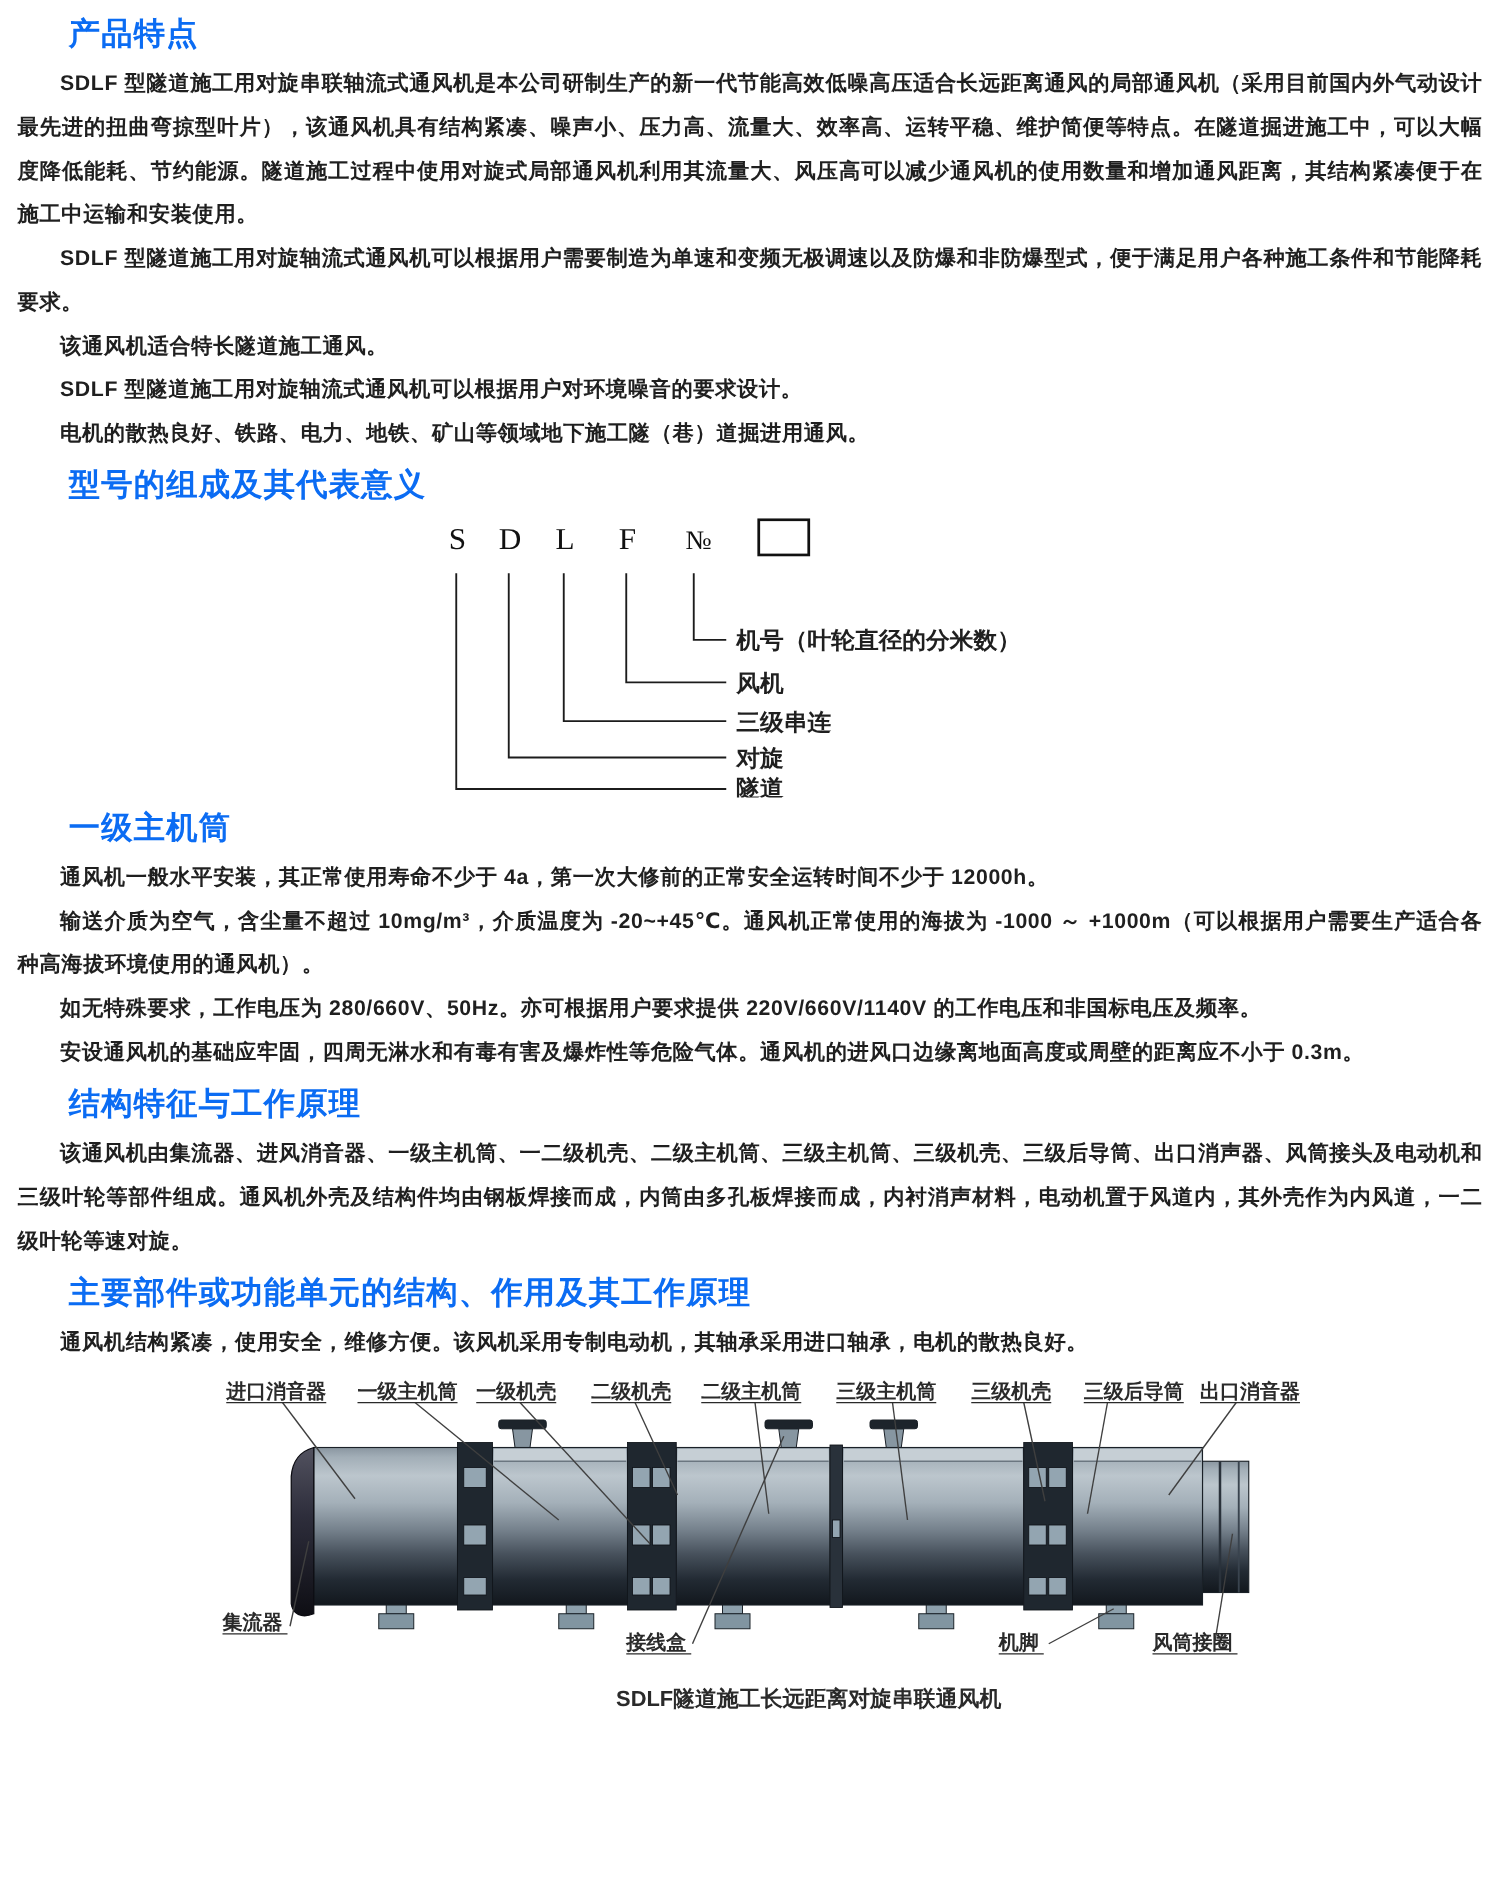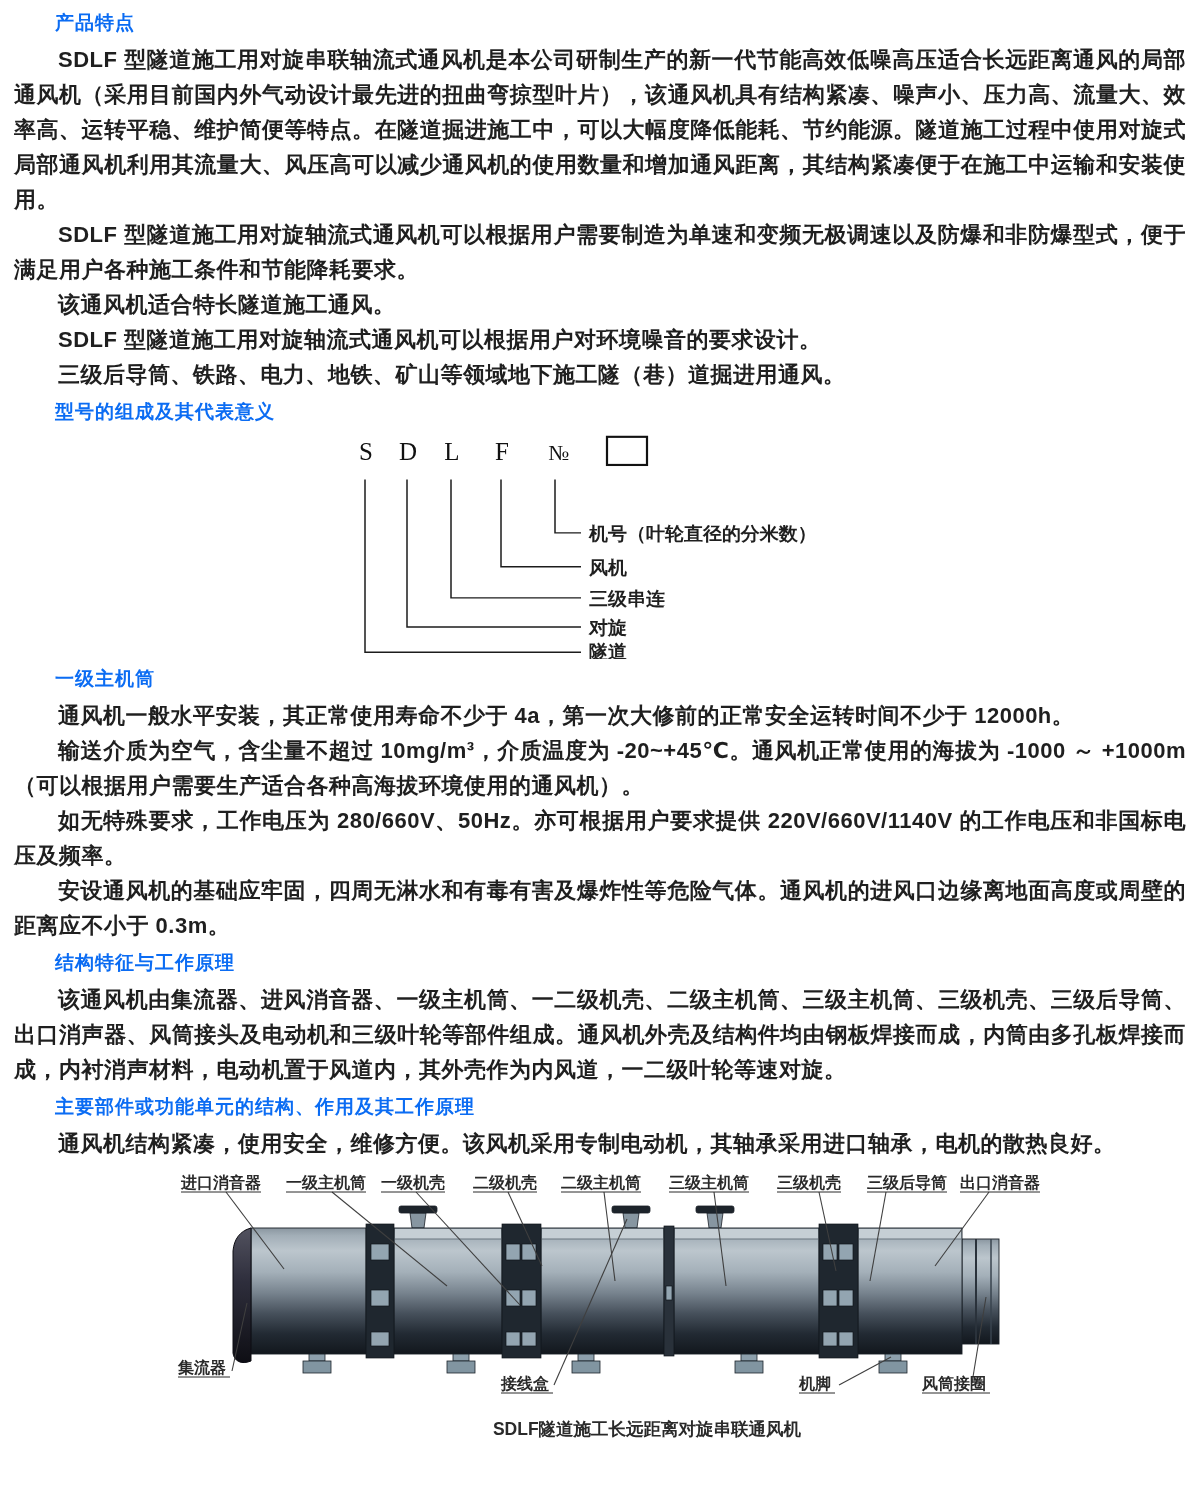--- a/index.html
+++ b/index.html
@@ -7,30 +7,30 @@
     position:relative;
     width:1200px;height:1510px;
     overflow:hidden;
     background:#ffffff;
     font-family:"Liberation Sans","DejaVu Sans",sans-serif;
     color:#1f1f1f;
     box-sizing:border-box;
     padding:8px 14px 0 14px;
   }
   h2.sec{
-    font-size:19px;
+    font-size:25px;
     font-weight:700;
     color:#0b6cf3;
     margin:7px 0 6px 41px;
     letter-spacing:1px;
   }
   h2.first{margin-top:2px;}
   p.body{
     margin:0;
-    font-size:22px;
+    font-size:17px;
     font-weight:600;
     line-height:35px;
     text-indent:2em;
     text-align:justify;
     letter-spacing:0.5px;
   }
   svg{display:block;}
   .diag-label{
     font-family:"Liberation Sans","DejaVu Sans",sans-serif;
     font-size:16px;
@@ -62,21 +62,21 @@
 <body>
 
 <div class="page">
 
   <h2 class="sec first">产品特点</h2>
   <p class="body">SDLF 型隧道施工用对旋串联轴流式通风机是本公司研制生产的新一代节能高效低噪高压适合长远距离通风的局部通风机（采用目前国内外气动设计最先进的扭曲弯掠型叶片），该通风机具有结构紧凑、噪声小、压力高、流量大、效率高、运转平稳、维护简便等特点。在隧道掘进施工中，可以大幅度降低能耗、节约能源。隧道施工过程中使用对旋式局部通风机利用其流量大、风压高可以减少通风机的使用数量和增加通风距离，其结构紧凑便于在施工中运输和安装使用。</p>
   <p class="body">SDLF 型隧道施工用对旋轴流式通风机可以根据用户需要制造为单速和变频无极调速以及防爆和非防爆型式，便于满足用户各种施工条件和节能降耗要求。</p>
   <p class="body">该通风机适合特长隧道施工通风。</p>
   <p class="body">SDLF 型隧道施工用对旋轴流式通风机可以根据用户对环境噪音的要求设计。</p>
 
-  <p class="body">三级后导筒、铁路、电力、地铁、矿山等领域地下施工隧（巷）道掘进用通风。</p>
+  <p class="body">电机的散热良好、铁路、电力、地铁、矿山等领域地下施工隧（巷）道掘进用通风。</p>
 
   <h2 class="sec">型号的组成及其代表意义</h2>
 
   <svg width="1200" height="228" viewBox="0 0 1200 235" preserveAspectRatio="none">
 
     <text class="code-letter" text-anchor="middle" x="352" y="30">S</text>
     <text class="code-letter" text-anchor="middle" x="394" y="30">D</text>
     <text class="code-letter" text-anchor="middle" x="438" y="30">L</text>
     <text class="code-letter" text-anchor="middle" x="488" y="30">F</text>
     <text class="code-letter" text-anchor="middle" x="545" y="30" style="font-size:22px">№</text>

